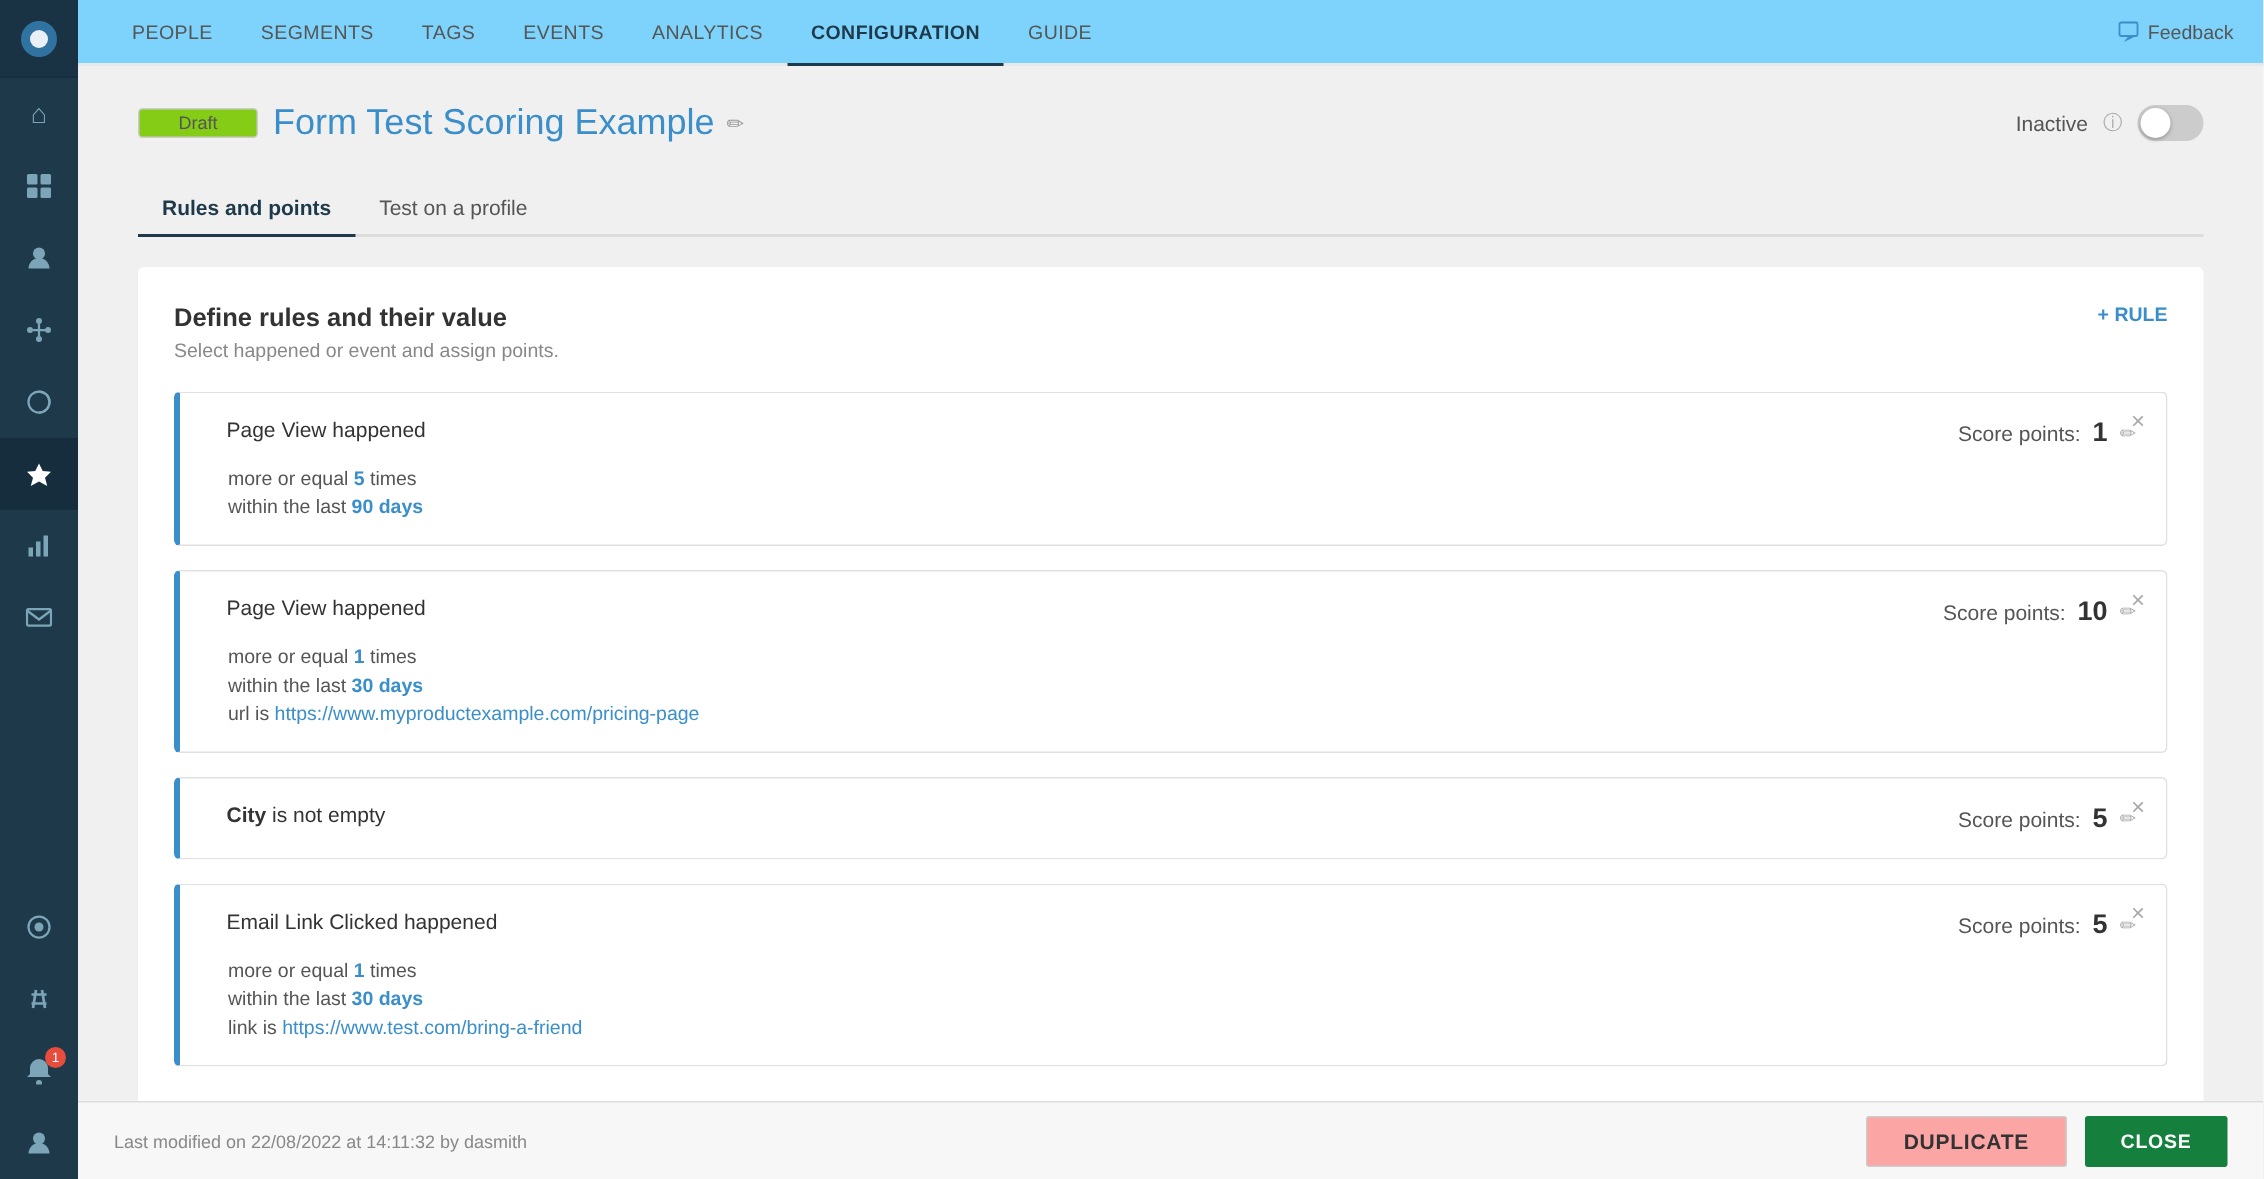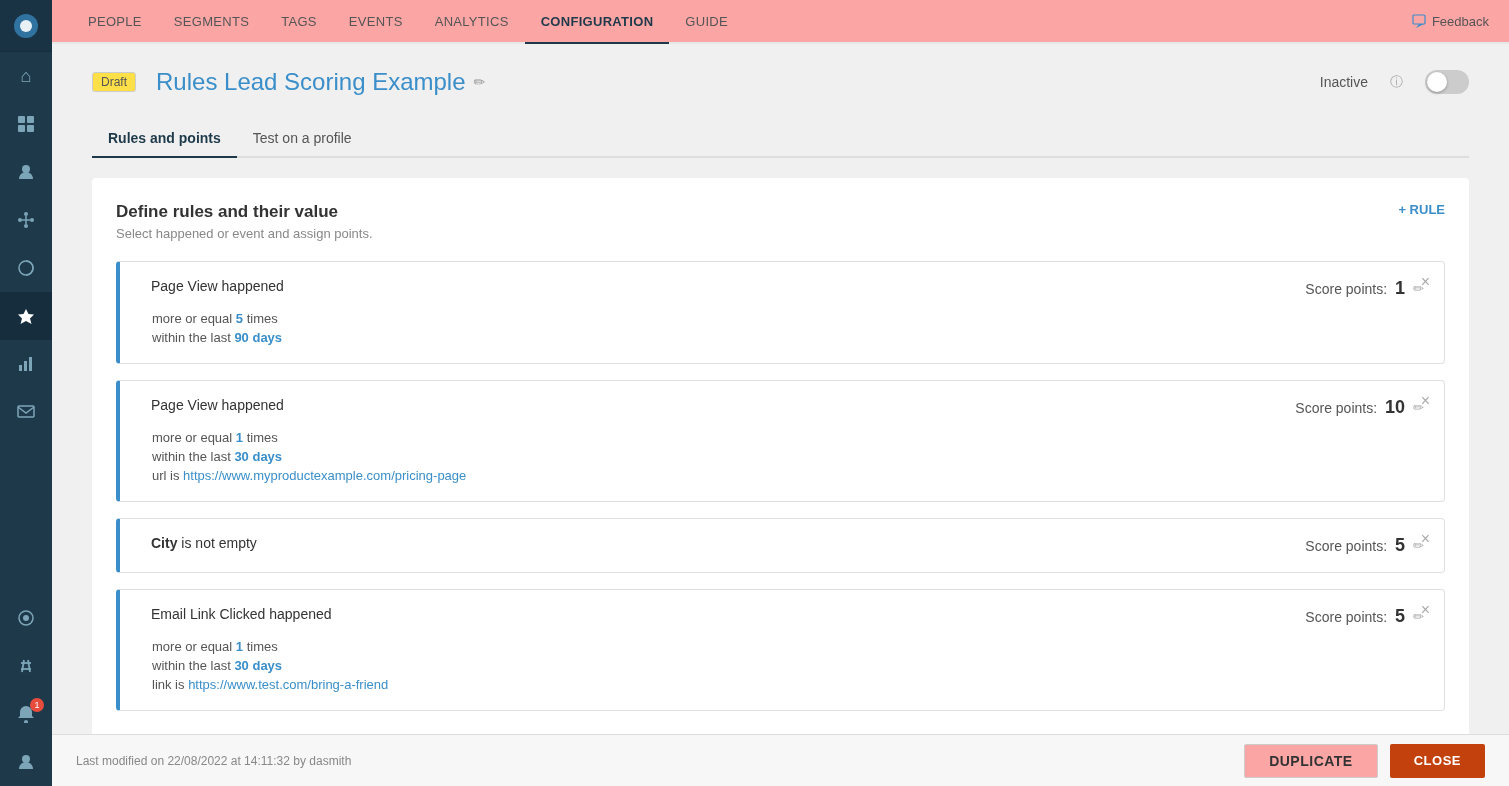--- a/index.html
+++ b/index.html
@@ -48,21 +48,21 @@
     
     .main-area {
       flex: 1;
       display: flex;
       flex-direction: column;
       overflow: hidden;
     }
 
     
     .top-nav {
-      background: #fca5a5;
+      background: #7dd3fc;
       border-bottom: 2px solid #e8e8e8;
       display: flex;
       align-items: center;
       height: 44px;
       padding: 0 20px;
       flex-shrink: 0;
     }
     .nav-item {
       padding: 0 16px;
       height: 44px;
@@ -91,43 +91,43 @@
       padding: 24px 40px;
     }
 
     
     .page-header {
       display: flex;
       align-items: center;
       margin-bottom: 24px;
     }
     .draft-badge {
-      background: #fde047;
+      background: #84cc16;
       border: 1px solid #ccc;
       color: #555;
       font-size: 12px;
-      padding: 2px 8px;
+      padding: 2px 26px;
       border-radius: 3px;
-      margin-right: 20px;
+      margin-right: 10px;
       font-weight: 500;
     }
     .page-title {
       font-size: 24px;
       color: #3a8ec9;
       font-weight: 400;
     }
     .edit-icon-title {
       margin-left: 8px;
       color: #999;
       cursor: pointer;
       font-size: 14px;
     }
     .header-right {
       margin-left: auto;
-      display: flex; align-items: center; gap: 22px;
+      display: flex; align-items: center; gap: 10px;
     }
     .inactive-label {
       font-size: 14px;
       color: #555;
     }
     .info-icon {
       color: #aaa;
       font-size: 13px;
       cursor: pointer;
     }
@@ -279,21 +279,21 @@
       font-size: 14px;
       font-weight: 600;
       cursor: pointer;
       border-radius: 2px;
       letter-spacing: 0.5px;
       text-transform: uppercase;
     }
     .btn-close {
       padding: 8px 24px;
       border: none;
-      background: #c2410c;
+      background: #15803d;
       color: #fff;
       font-size: 13px;
       font-weight: 600;
       cursor: pointer;
       border-radius: 2px;
       letter-spacing: 0.5px;
       text-transform: uppercase;
     }
   </style>
 </head>
@@ -403,21 +403,21 @@
           </svg>
         <span>Feedback</span>
       </div>
     </div>
   </div>
 
   <div class="content">
 
     <div class="page-header">
       <span class="draft-badge">Draft</span>
-      <span class="page-title">Rules Lead Scoring Example</span>
+      <span class="page-title">Form Test Scoring Example</span>
       <span class="edit-icon-title">✏</span>
       <div class="header-right">
         <span class="inactive-label">Inactive</span>
         <span class="info-icon">ⓘ</span>
         <div class="toggle"></div>
       </div>
     </div>
 
     <div class="tabs">
       <div class="tab active">Rules and points</div>

